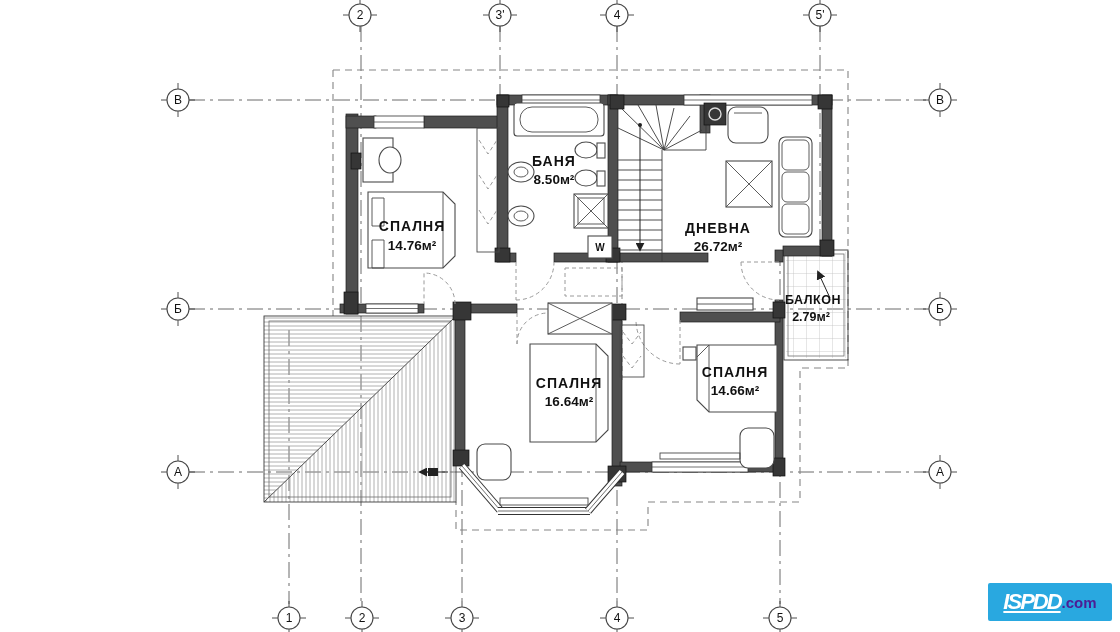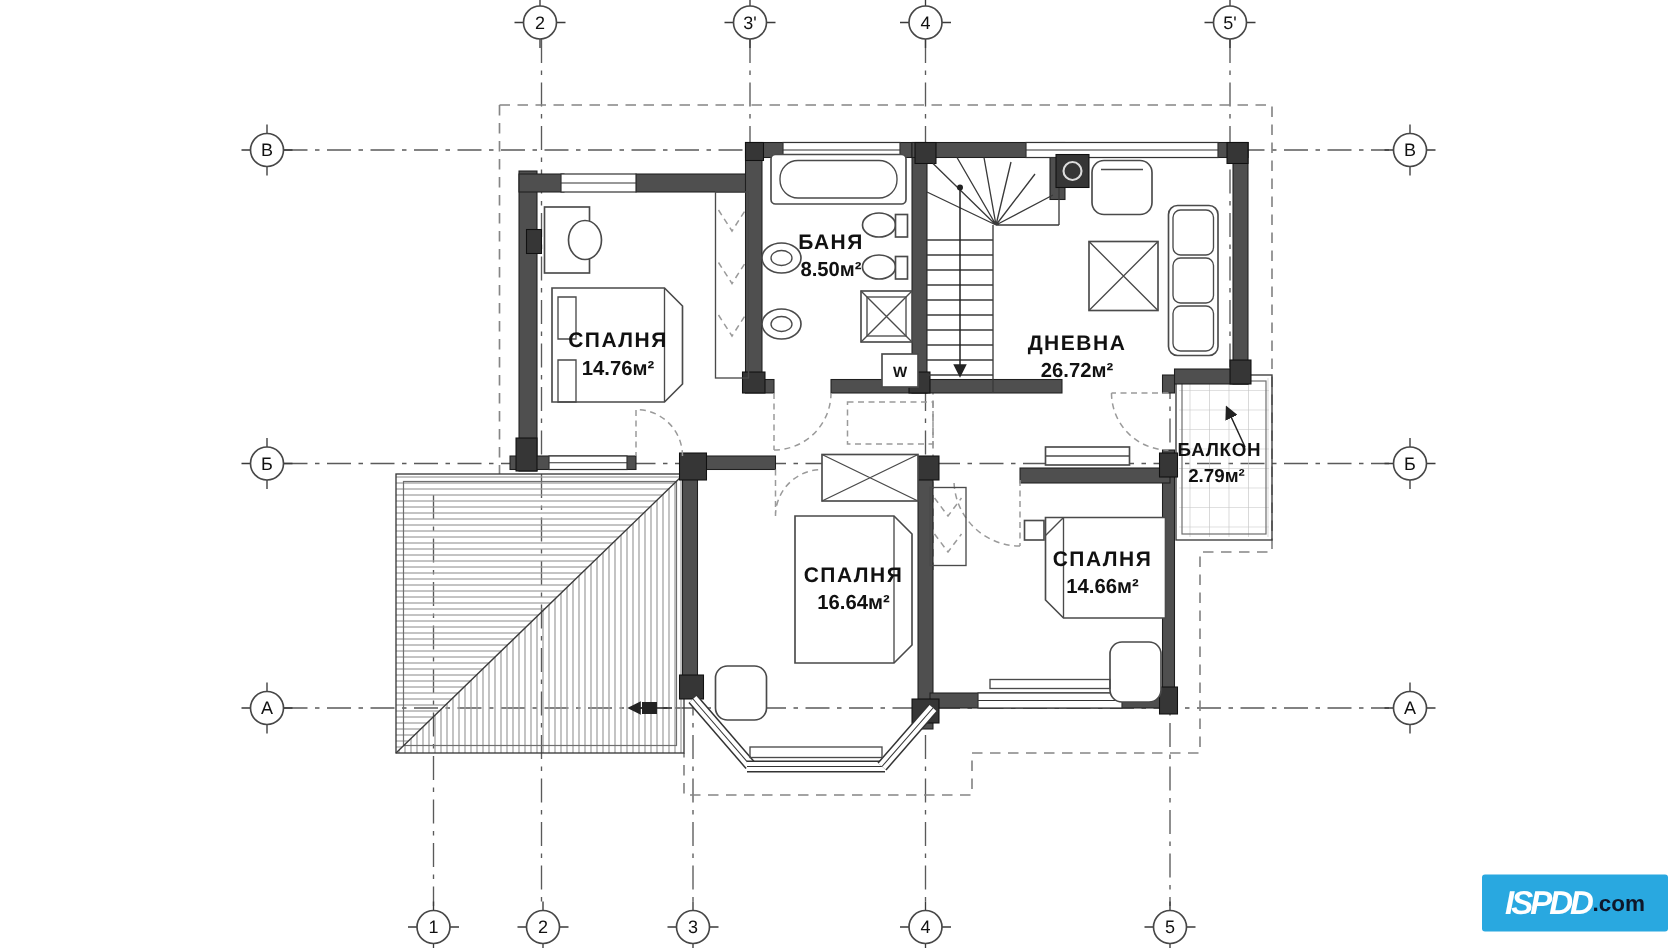--- a/index.html
+++ b/index.html
@@ -19,22 +19,22 @@
   .thin{stroke:#3a3a3a;stroke-width:0.9;fill:none;}
   .thin2{stroke:#6f6f6f;stroke-width:0.8;fill:none;}
   .furn{fill:#fff;stroke:#4a4a4a;stroke-width:1.1;}
   .furnl{stroke:#4a4a4a;stroke-width:0.9;fill:none;}
   .win{fill:#fff;stroke:#333;stroke-width:0.8;}
   .winc{stroke:#333;stroke-width:0.7;}
   .doorarc{stroke:#9a9a9a;stroke-width:1;fill:none;stroke-dasharray:4 3;}
   .bub{fill:#fff;stroke:#474747;stroke-width:1.1;}
   .logo{position:absolute;left:988px;top:583px;width:124px;height:38px;border-radius:2px;
         display:flex;align-items:center;justify-content:center;gap:1px;}
-  .logo .brand{color:#fff;font:700 italic 22px "Liberation Sans",sans-serif;letter-spacing:-2px;}
-  .logo .tld{color:#0f172a;font:700 15px "Liberation Sans",sans-serif;letter-spacing:0;}
+  .logo .brand{color:#fff;font:700 italic 22px "Liberation Sans",sans-serif;letter-spacing:-2px;text-decoration:underline;}
+  .logo .tld{color:#4c1d95;font:700 15px "Liberation Sans",sans-serif;letter-spacing:0;}
 </style>
 </head>
 <body>
 
 <div id="stage">
 <svg width="1120" height="632" viewBox="0 0 1120 632">
   <defs>
     <pattern id="hH" width="4" height="4" patternUnits="userSpaceOnUse">
       <path d="M0,2H4" stroke="#9b9b9b" stroke-width="0.8"></path>
     </pattern>

